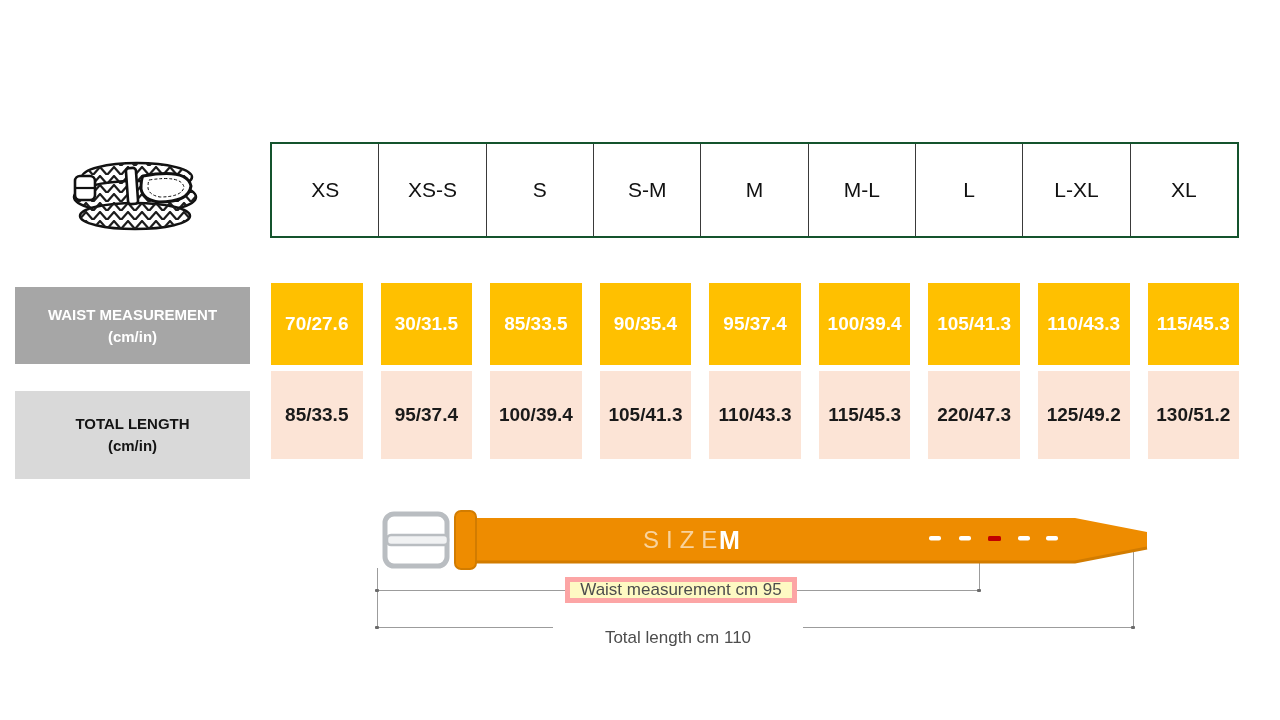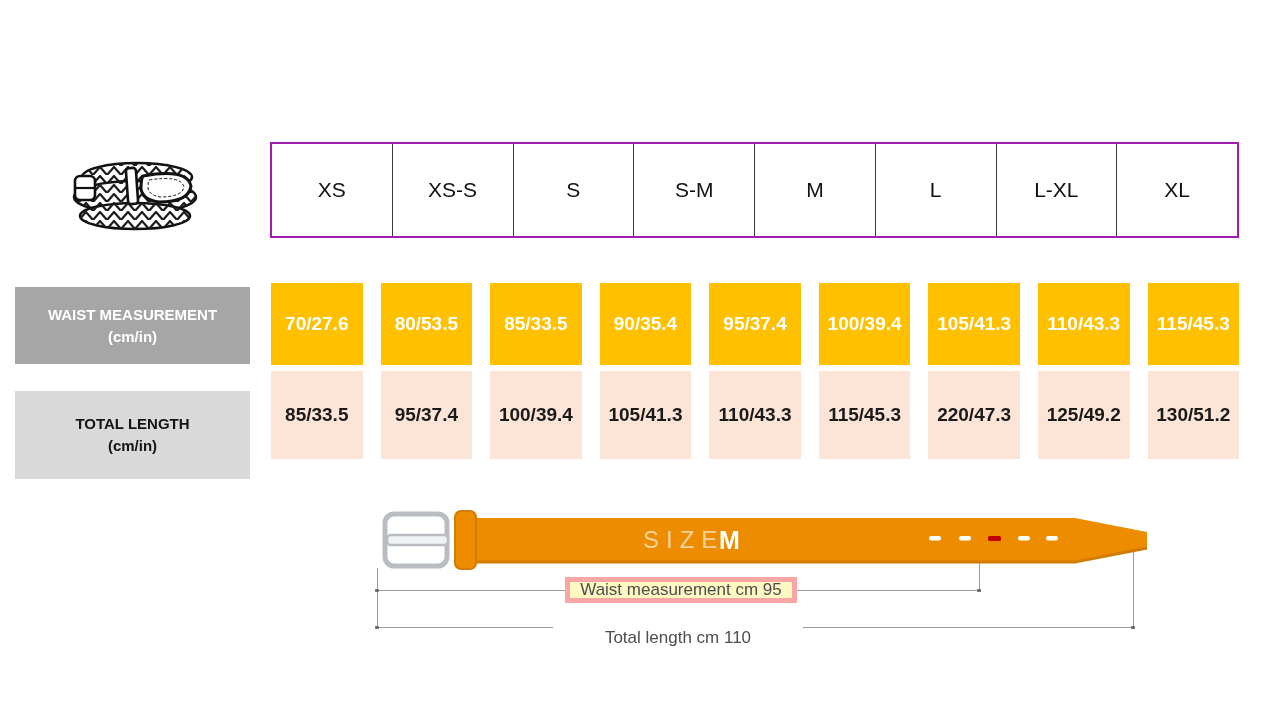--- a/index.html
+++ b/index.html
@@ -2,21 +2,21 @@
 <html><head>
 <meta charset="utf-8">
 <style>
   * { margin:0; padding:0; box-sizing:border-box; }
   html,body { width:1280px; height:720px; background:#ffffff; overflow:hidden;
               font-family:"Liberation Sans", sans-serif; }
   .abs { position:absolute; }
 
   
   .size-header { left:270px; top:142px; width:969px; height:96px;
-    display:flex; border:2px solid #a21caf; background:#fff; }
+    display:flex; border:2px solid #14532d; background:#fff; }
   .size-header .cell { flex:1; display:flex; align-items:center; justify-content:center;
     font-size:21px; color:#111; border-left:1.5px solid #3a3a3a; }
   .size-header .cell:first-child { border-left:none; }
 
   
   .row-label { width:235px; left:15px; display:flex; flex-direction:column;
     align-items:center; justify-content:center; font-weight:bold; font-size:15px;
     line-height:1.45; text-align:center; }
   .row-label.waist { top:287px; height:77px; background:#A6A6A6; color:#fff; }
   .row-label.length { top:371px; height:88px; background:#D9D9D9; color:#141414;margin-top:20px; }
@@ -65,33 +65,34 @@
     </g>
   </svg>
 </div>
 
 <div class="abs size-header">
     <div class="cell">XS</div>
     <div class="cell">XS-S</div>
     <div class="cell">S</div>
     <div class="cell">S-M</div>
     <div class="cell">M</div>
+    <div class="cell">M-L</div>
     <div class="cell">L</div>
     <div class="cell">L-XL</div>
     <div class="cell">XL</div>
   </div>
 
 <div class="abs row-label waist">
   <div>WAIST MEASUREMENT</div>
   <div>(cm/in)</div>
 </div>
 
 <div class="abs data-row waist">
     <div class="cell">70/27.6</div>
-    <div class="cell">80/53.5</div>
+    <div class="cell">30/31.5</div>
     <div class="cell">85/33.5</div>
     <div class="cell">90/35.4</div>
     <div class="cell">95/37.4</div>
     <div class="cell">100/39.4</div>
     <div class="cell">105/41.3</div>
     <div class="cell">110/43.3</div>
     <div class="cell">115/45.3</div>
   </div>
 
 <div class="abs row-label length">

